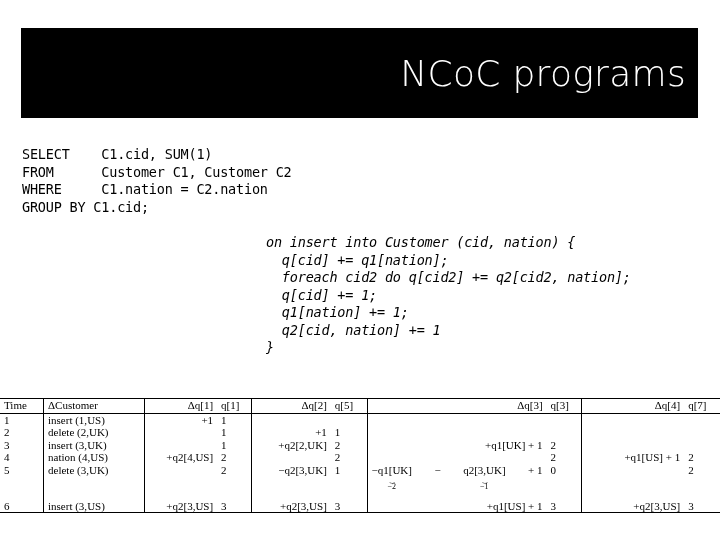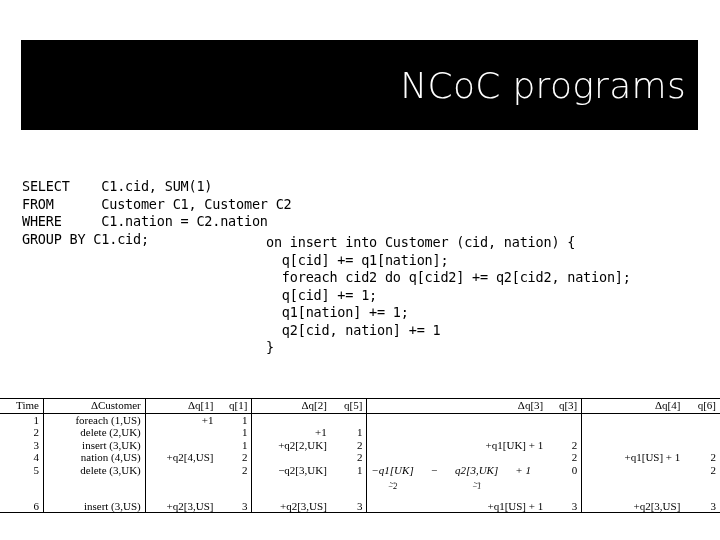--- a/index.html
+++ b/index.html
@@ -7,21 +7,21 @@
     width:720px;height:540px;
     background:#ffffff;
     font-family:"Liberation Serif", serif;
     position:relative;
     overflow:hidden;
   }
 
   
   #title-banner{
     position:absolute;
-    left:21px; top:40px;
+    left:21px; top:28px;
     width:677px; height:90px;
     background:#000000;
     display:flex;
     align-items:center;
     justify-content:flex-end;
   }
   #title-text{
     color:#ffffff;
     font-family:"DejaVu Sans", sans-serif;
     font-weight:300;
@@ -34,22 +34,22 @@
   
   .codeblock{
     position:absolute;
     font-family:"DejaVu Sans Mono", monospace;
     font-size:13.5px;
     line-height:17.5px;
     color:#000000;
     white-space:pre;
     letter-spacing:-0.2px;
   }
-  #sql-block{ left:22px; top:146px;margin-top:32px; }
-  #prog-block{ left:266px; top:234px; }
+  #sql-block{ left:22px; top:146px; }
+  #prog-block{ left:266px; top:234px;font-style:italic; }
 
   
   #trace-table{
     position:absolute;
     left:0px; top:398px;
     width:720px;
     border-collapse:collapse;
     font-family:"Liberation Serif", serif;
     font-size:11px;
     color:#000000;
@@ -65,25 +65,25 @@
     border-bottom:1.1px solid #000;
     padding-bottom:1px;
     font-size:11px;
   }
   #trace-table thead tr.toprule th{
     border-top:1.1px solid #000;
   }
   
   .vsep{ border-left:1.1px solid #000; }
   .rt{ text-align:right; }
-  .ct{ text-align:right;margin-left:14px; }
+  .ct{ text-align:left;margin-left:14px; }
 
   .gaprow td{ height:9px; line-height:9px; font-size:1px; }
   .lastrow td{ border-bottom:1.1px solid #000; padding-bottom:2px;}
-  .brace-row{ display:flex; align-items:flex-start; justify-content:flex-start; gap:17px;font-style:italic;}
+  .brace-row{ display:flex; align-items:flex-start; justify-content:space-between; gap:17px;}
   .bgroup{ display:inline-block; text-align:center; }
   .bexpr{ display:block; white-space:nowrap; }
   .bcurly{ display:block; font-size:9px; line-height:5px; letter-spacing:-1px;
            transform:scaleY(0.62); margin-top:1px; }
   .bval{ display:block; font-size:8px; line-height:9px; margin-top:-1px;}
   .plusone{ align-self:flex-start; padding-top:0px; }
   b{ font-weight:normal; }
 </style>
 </head>
 <body>
@@ -110,28 +110,28 @@
     <tr class="toprule">
       <th class="ct" style="width:38px">Time</th>
       <th class="vsep ct" style="width:100px">ΔCustomer</th>
       <th class="vsep rt" style="width:68px">Δq[1]</th>
       <th class="ct" style="width:28px">q[1]</th>
       <th class="vsep rt" style="width:76px">Δq[2]</th>
       <th class="ct" style="width:30px">q[5]</th>
       <th class="vsep rt" style="width:175px">Δq[3]</th>
       <th class="ct" style="width:28px">q[3]</th>
       <th class="vsep rt" style="width:104px">Δq[4]</th>
-      <th class="ct" style="width:30px">q[6]</th>
+      <th class="ct" style="width:30px">q[7]</th>
     </tr>
   </thead>
   <tbody>
 
     <tr>
       <td class="ct">1</td>
-      <td class="vsep ct"><span>foreach (1,</span><b>US</b><span>)</span></td>
+      <td class="vsep ct"><span>insert (1,</span><b>US</b><span>)</span></td>
       <td class="vsep rt">+1</td>
       <td class="ct">1</td>
       <td class="vsep rt"></td>
       <td class="ct"></td>
       <td class="vsep rt"></td>
       <td class="ct"></td>
       <td class="vsep rt"></td>
       <td class="ct"></td>
     </tr>
 

